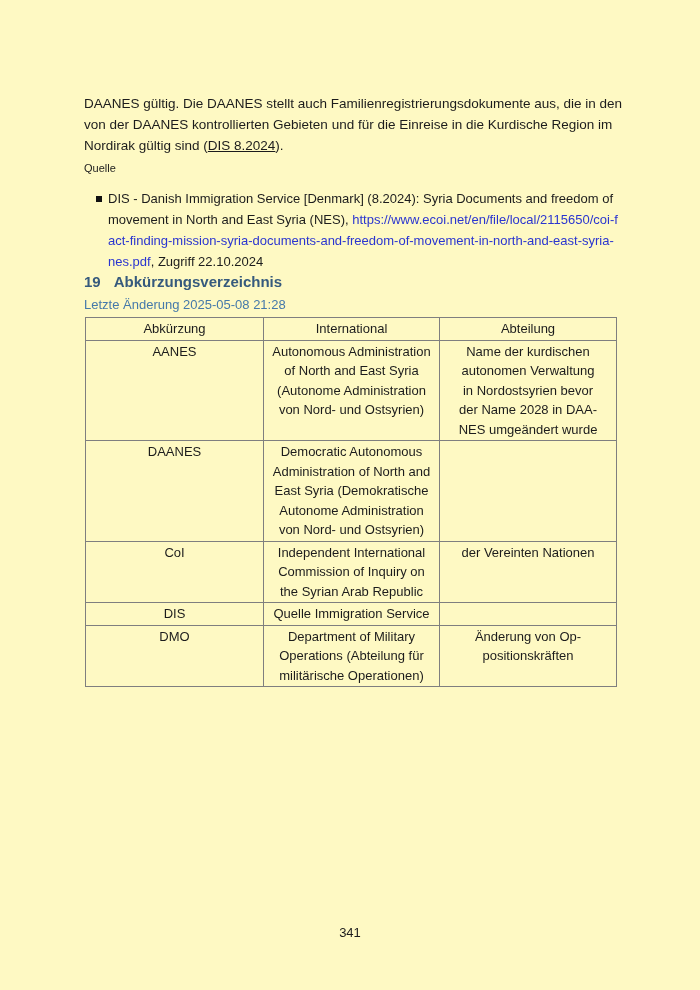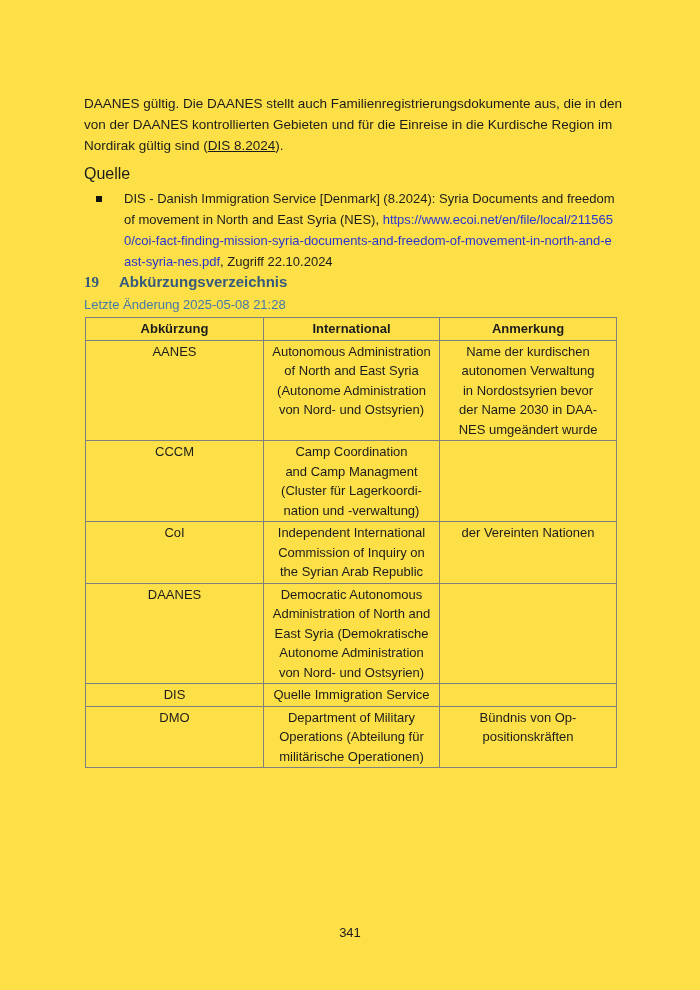--- a/index.html
+++ b/index.html
@@ -1,69 +1,69 @@
 <!DOCTYPE html>
 <html><head>
 <meta charset="utf-8">
 <style>
   html,body{margin:0;padding:0;background:#ffffff;}
   .page{
     position:relative;
     width:700px;height:990px;
-    background:#fde047;
+    background:#fef9c3;
     font-family:"Liberation Sans","DejaVu Sans",sans-serif;
     color:#1c1c1c;
     overflow:hidden;
   }
   .intro{
     position:absolute;left:84px;top:79px;width:538px;
     font-size:13.5px;line-height:21px;
   }
   .doc-link{
     color:inherit;text-decoration:underline;cursor:pointer;
   }
   .quelle{
     position:absolute;left:84px;top:147px;
-    font-size:16px;line-height:21px;
+    font-size:11px;line-height:21px;
   }
   .source-item{
     position:absolute;left:84px;top:188px;width:534px;
     display:flex;
-    font-size:13px;line-height:21px;gap:16px;
+    font-size:13px;line-height:21px;
   }
   .bullet-sq{
     flex:none;width:6px;height:6px;background:#111;
     margin-left:12px;margin-top:8px;margin-right:6px;
   }
   .source-text{flex:1;}
   .url-link{
     color:#2a35d0;text-decoration:none;word-break:break-all;cursor:pointer;
   }
   .section-heading{
     position:absolute;left:84px;top:260px;
     font-size:15px;font-weight:bold;color:#365a7d;line-height:19px;
   }
-  .section-heading .sec-num{margin-right:20px;font-family:Liberation Serif, serif;}
+  .section-heading .sec-num{margin-right:13px;}
   .last-change{
     position:absolute;left:84px;top:283px;
     font-size:13px;color:#4579aa;line-height:18px;
   }
   table.abbr{
     position:absolute;left:85px;top:317px;
     width:531px;border-collapse:collapse;table-layout:fixed;
     font-size:13px;line-height:19.5px;
   }
   table.abbr th,table.abbr td{
     border:1px solid #7f7f7f;
     text-align:center;vertical-align:top;
     padding:1px 3px;
     white-space:pre-line;
     overflow:hidden;
   }
-  table.abbr th{font-weight:bold;}
+  table.abbr th{font-weight:normal;}
   .col-abbr{width:178px;}
   .col-full{width:176px;}
   .col-note{width:177px;}
   .page-number{
     position:absolute;left:0;right:0;top:925px;
     text-align:center;font-size:13px;
   }
 </style>
 </head>
 <body>
@@ -86,69 +86,61 @@
   <table class="abbr">
     <colgroup>
       <col class="col-abbr">
         <col class="col-full">
         <col class="col-note">
     </colgroup>
     <tbody>
         <tr>
       <th>Abkürzung</th>
       <th>International</th>
-      <th>Anmerkung</th>
+      <th>Abteilung</th>
     </tr>
     <tr>
       <td>AANES</td>
       <td>Autonomous Administration
 of North and East Syria
 (Autonome Administration
 von Nord- und Ostsyrien)</td>
       <td>Name der kurdischen
 autonomen Verwaltung
 in Nordostsyrien bevor
-der Name 2030 in DAA-
+der Name 2028 in DAA-
 NES umgeändert wurde</td>
-    </tr>
-    <tr>
-      <td>CCCM</td>
-      <td>Camp Coordination
-and Camp Managment
-(Cluster für Lagerkoordi-
-nation und -verwaltung)</td>
-      <td></td>
-    </tr>
-    <tr>
-      <td>CoI</td>
-      <td>Independent International
-Commission of Inquiry on
-the Syrian Arab Republic</td>
-      <td>der Vereinten Nationen</td>
     </tr>
     <tr>
       <td>DAANES</td>
       <td>Democratic Autonomous
 Administration of North and
 East Syria (Demokratische
 Autonome Administration
 von Nord- und Ostsyrien)</td>
       <td></td>
     </tr>
     <tr>
+      <td>CoI</td>
+      <td>Independent International
+Commission of Inquiry on
+the Syrian Arab Republic</td>
+      <td>der Vereinten Nationen</td>
+    </tr>
+    <tr>
       <td>DIS</td>
       <td>Quelle Immigration Service</td>
       <td></td>
     </tr>
     <tr>
       <td>DMO</td>
       <td>Department of Military
 Operations (Abteilung für
 militärische Operationen)</td>
-      <td>Bündnis von Op-
+      <td>Änderung von Op-
 positionskräften</td>
     </tr>
   </tbody>
     </table>
 
   <div class="page-number">341</div>
 
 </div>
 
 </body></html>

